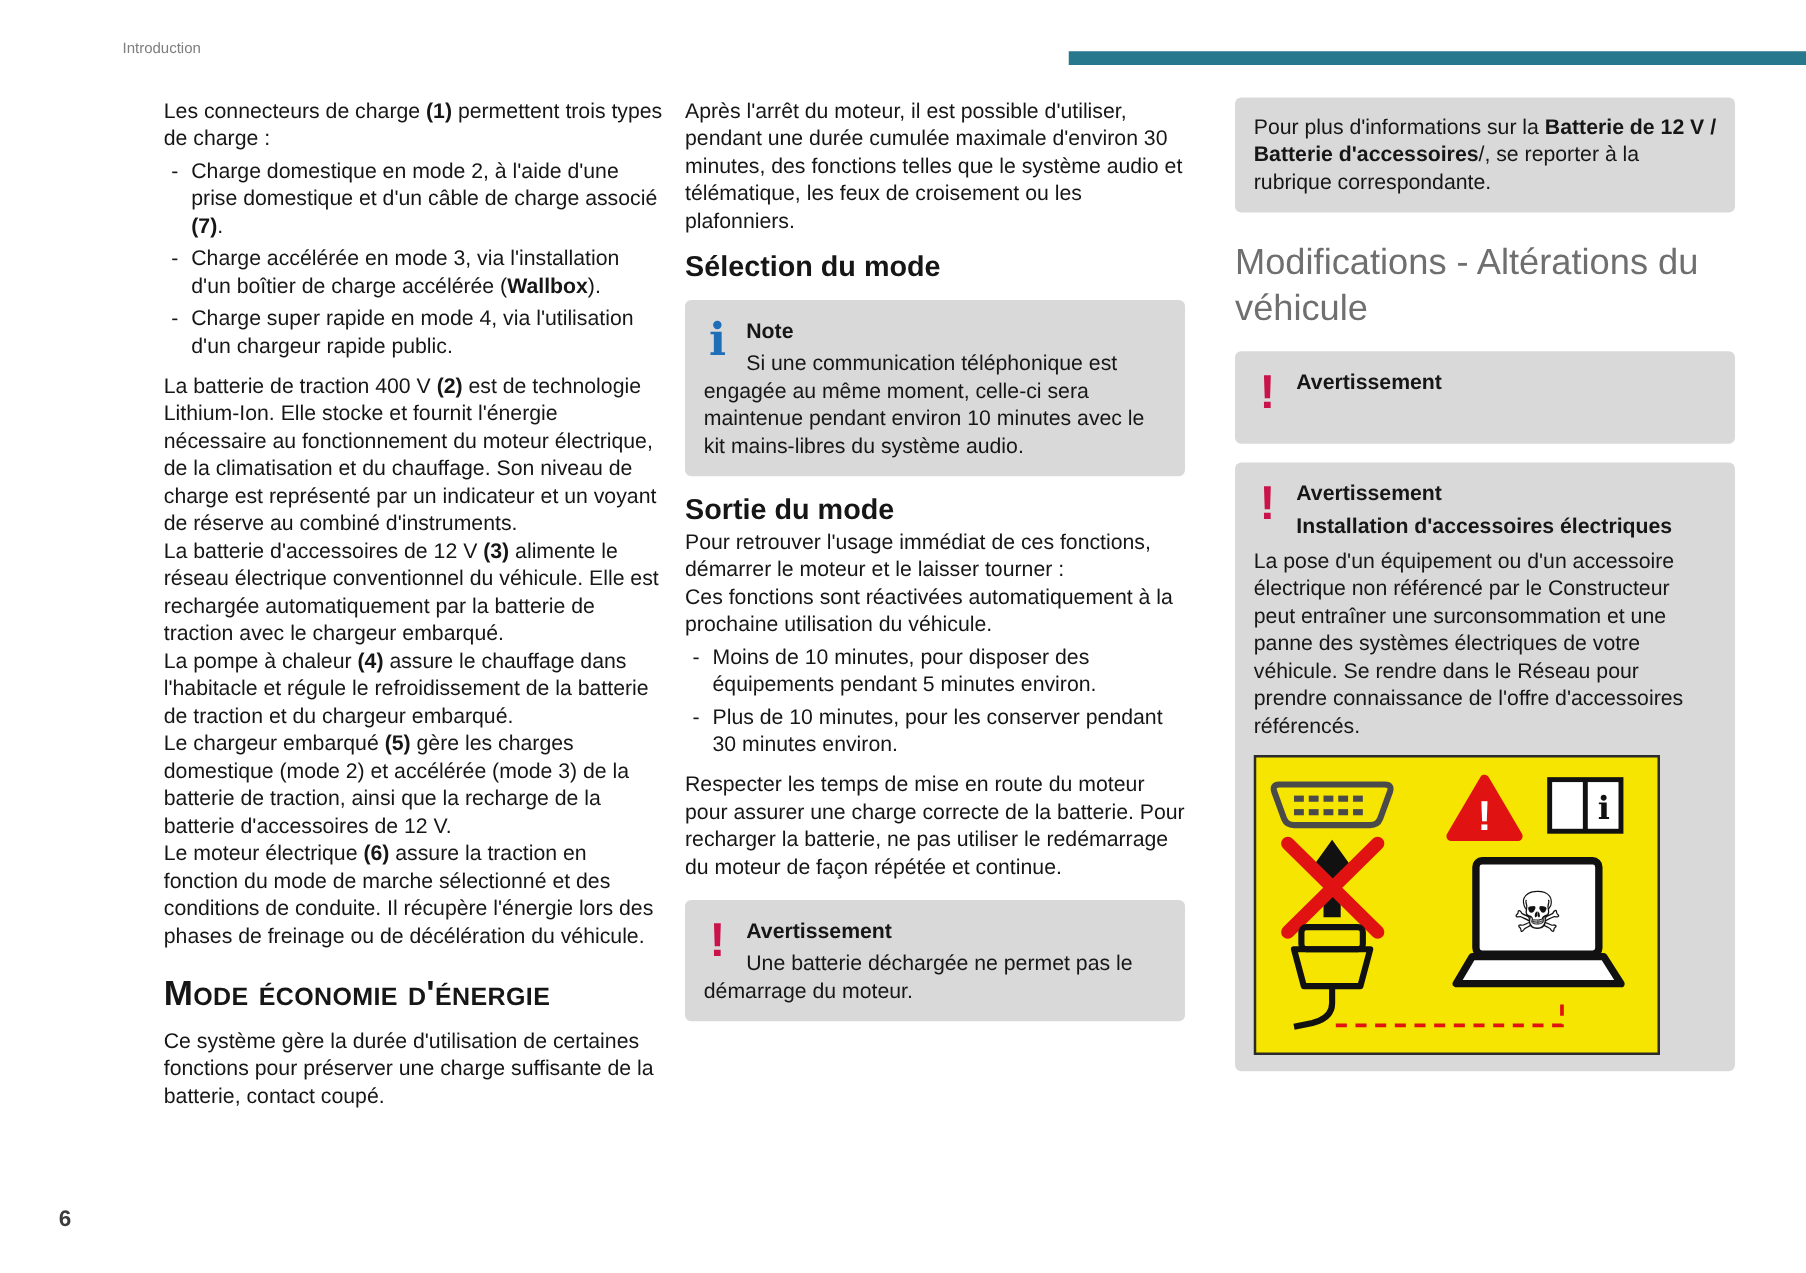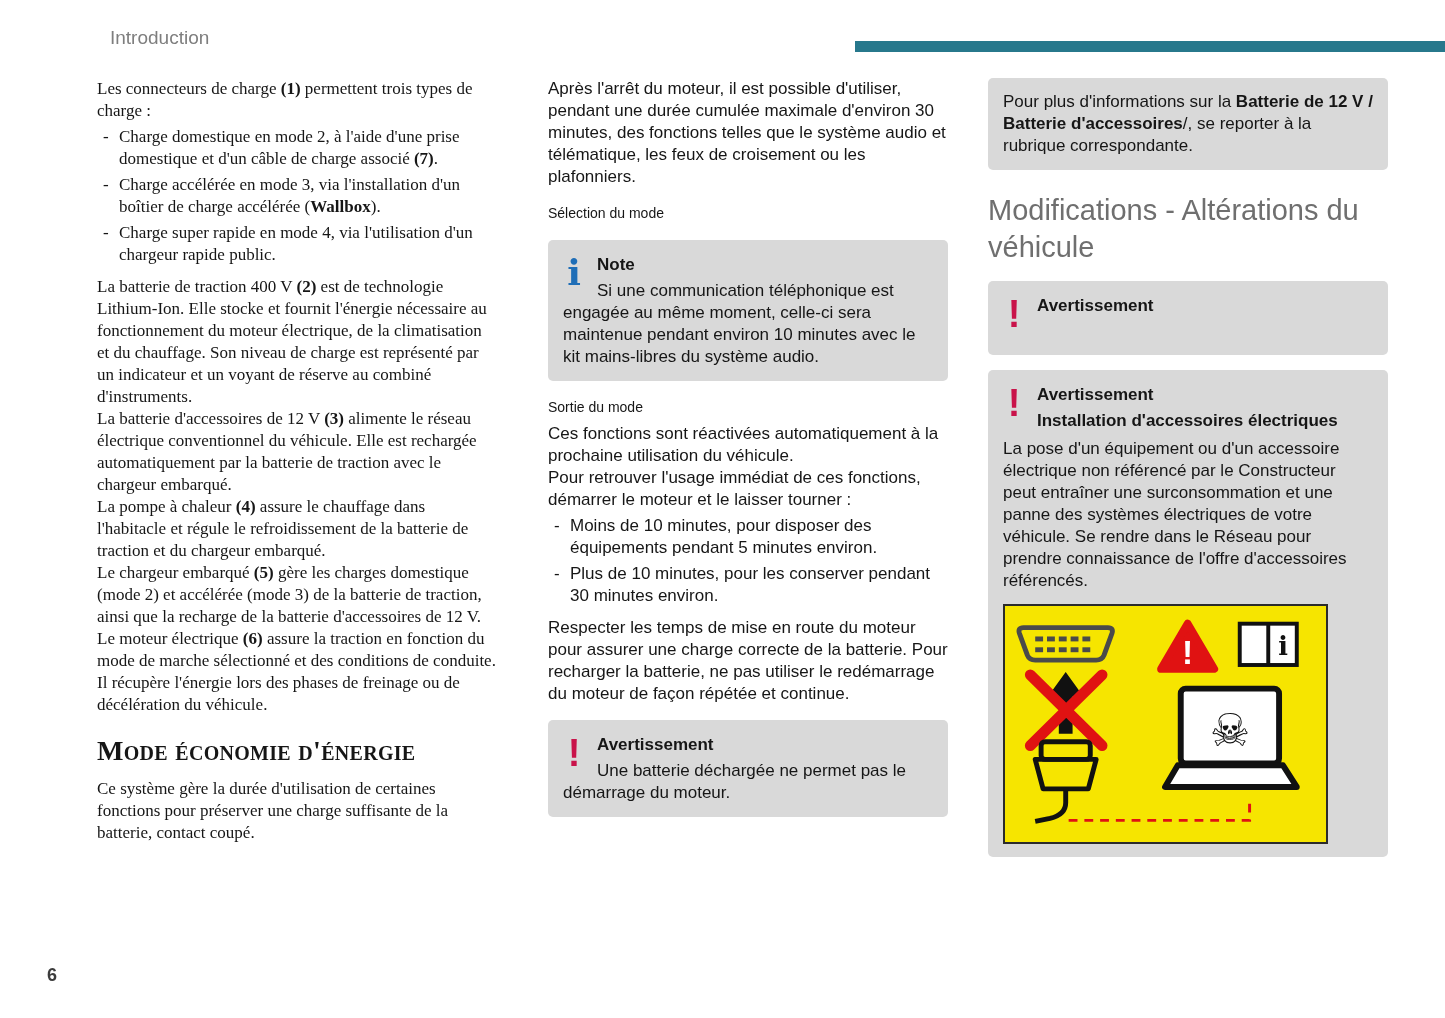--- a/index.html
+++ b/index.html
@@ -10,35 +10,35 @@
     --image-yellow:#f6e500;
     --alert-red:#e01212;
   }
   html,body{margin:0;padding:0;}
   body{
     width:1445px;height:1018px;position:relative;background:#ffffff;
     font-family:"Liberation Sans","DejaVu Sans",sans-serif;
     color:#161616;font-size:17px;line-height:22px;overflow:hidden;
   }
   b{font-weight:bold;}
-  .header-label{position:absolute;left:110px;top:27px;font-size:19px;color:#7e7e7e;}
+  .header-label{position:absolute;left:98px;top:27px;font-size:12px;color:#7e7e7e;}
   .teal-bar{position:absolute;left:855px;right:0;top:41px;height:11px;background:var(--accent-teal);}
   .col{position:absolute;top:78px;}
-  .col1{left:97px;width:400px;font-family:Liberation Serif, serif;}
+  .col1{left:131px;width:400px;}
   .col2{left:548px;width:400px;}
   .col3{left:988px;width:400px;}
   p.para{margin:0;}
   .mb12{margin-bottom:12px;}
   .mb8{margin-bottom:4px;}
   .mt10{margin-top:10px;}
   .bullets{margin:4px 0 10px;}
   .bullet{display:flex;margin:4px 0;}
   .dash{width:16px;flex:0 0 16px;margin-left:6px;}
   .bullet-text{flex:1;}
-  .subheading{font-size:14px;font-weight:normal;margin:14px 0 4px;line-height:23px;}
+  .subheading{font-size:23px;font-weight:bold;margin:14px 0 4px;line-height:23px;}
   .eco-heading{font-variant:small-caps;font-weight:bold;font-size:28px;line-height:34px;margin:18px 0 10px;letter-spacing:0.3px;}
   .big-heading{font-size:29px;line-height:37px;font-weight:400;color:#6f6f6f;margin:22px 0 12px;}
   .graybox{background:var(--box-gray);border-radius:5px;padding:13px 15px;margin:15px 0;overflow:hidden;}
   .graybox.first{margin-top:0;}
   .box-icon{float:left;width:22px;height:46px;margin:0 12px 2px 0;text-align:center;font-weight:bold;}
   .box-icon.info{color:var(--info-blue);font-size:36px;line-height:38px;font-family:"DejaVu Serif",serif;}
   .box-icon.warn{color:var(--warning-red);font-size:38px;line-height:40px;}
   .box-title{font-weight:bold;font-size:17px;margin-bottom:4px;padding-top:1px;}
   .box-subtitle{font-weight:bold;margin-bottom:6px;}
   .illustration{margin-top:12px;width:325px;height:240px;background:var(--image-yellow);border:2px solid #2b2b2b;box-sizing:border-box;}
@@ -86,22 +86,22 @@
 
     <h3 class="subheading">Sélection du mode</h3>
 
     <div class="graybox">
       <div class="box-icon info">i</div>
       <div class="box-title">Note</div>
       <div class="box-body">Si une communication téléphonique est engagée au même moment, celle-ci sera maintenue pendant environ 10 minutes avec le kit mains-libres du système audio.</div>
     </div>
 
     <h3 class="subheading">Sortie du mode</h3>
+    <p class="para mb8">Pour retrouver l'usage immédiat de ces fonctions, démarrer le moteur et le laisser tourner :</p>
     <p class="para">Ces fonctions sont réactivées automatiquement à la prochaine utilisation du véhicule.</p>
-    <p class="para mb8">Pour retrouver l'usage immédiat de ces fonctions, démarrer le moteur et le laisser tourner :</p>
 
     <div class="bullets">
       <div class="bullet">
         <span class="dash">-</span>
         <div class="bullet-text">Moins de 10 minutes, pour disposer des équipements pendant 5 minutes environ.</div>
       </div>
       <div class="bullet">
         <span class="dash">-</span>
         <div class="bullet-text">Plus de 10 minutes, pour les conserver pendant 30 minutes environ.</div>
       </div>

